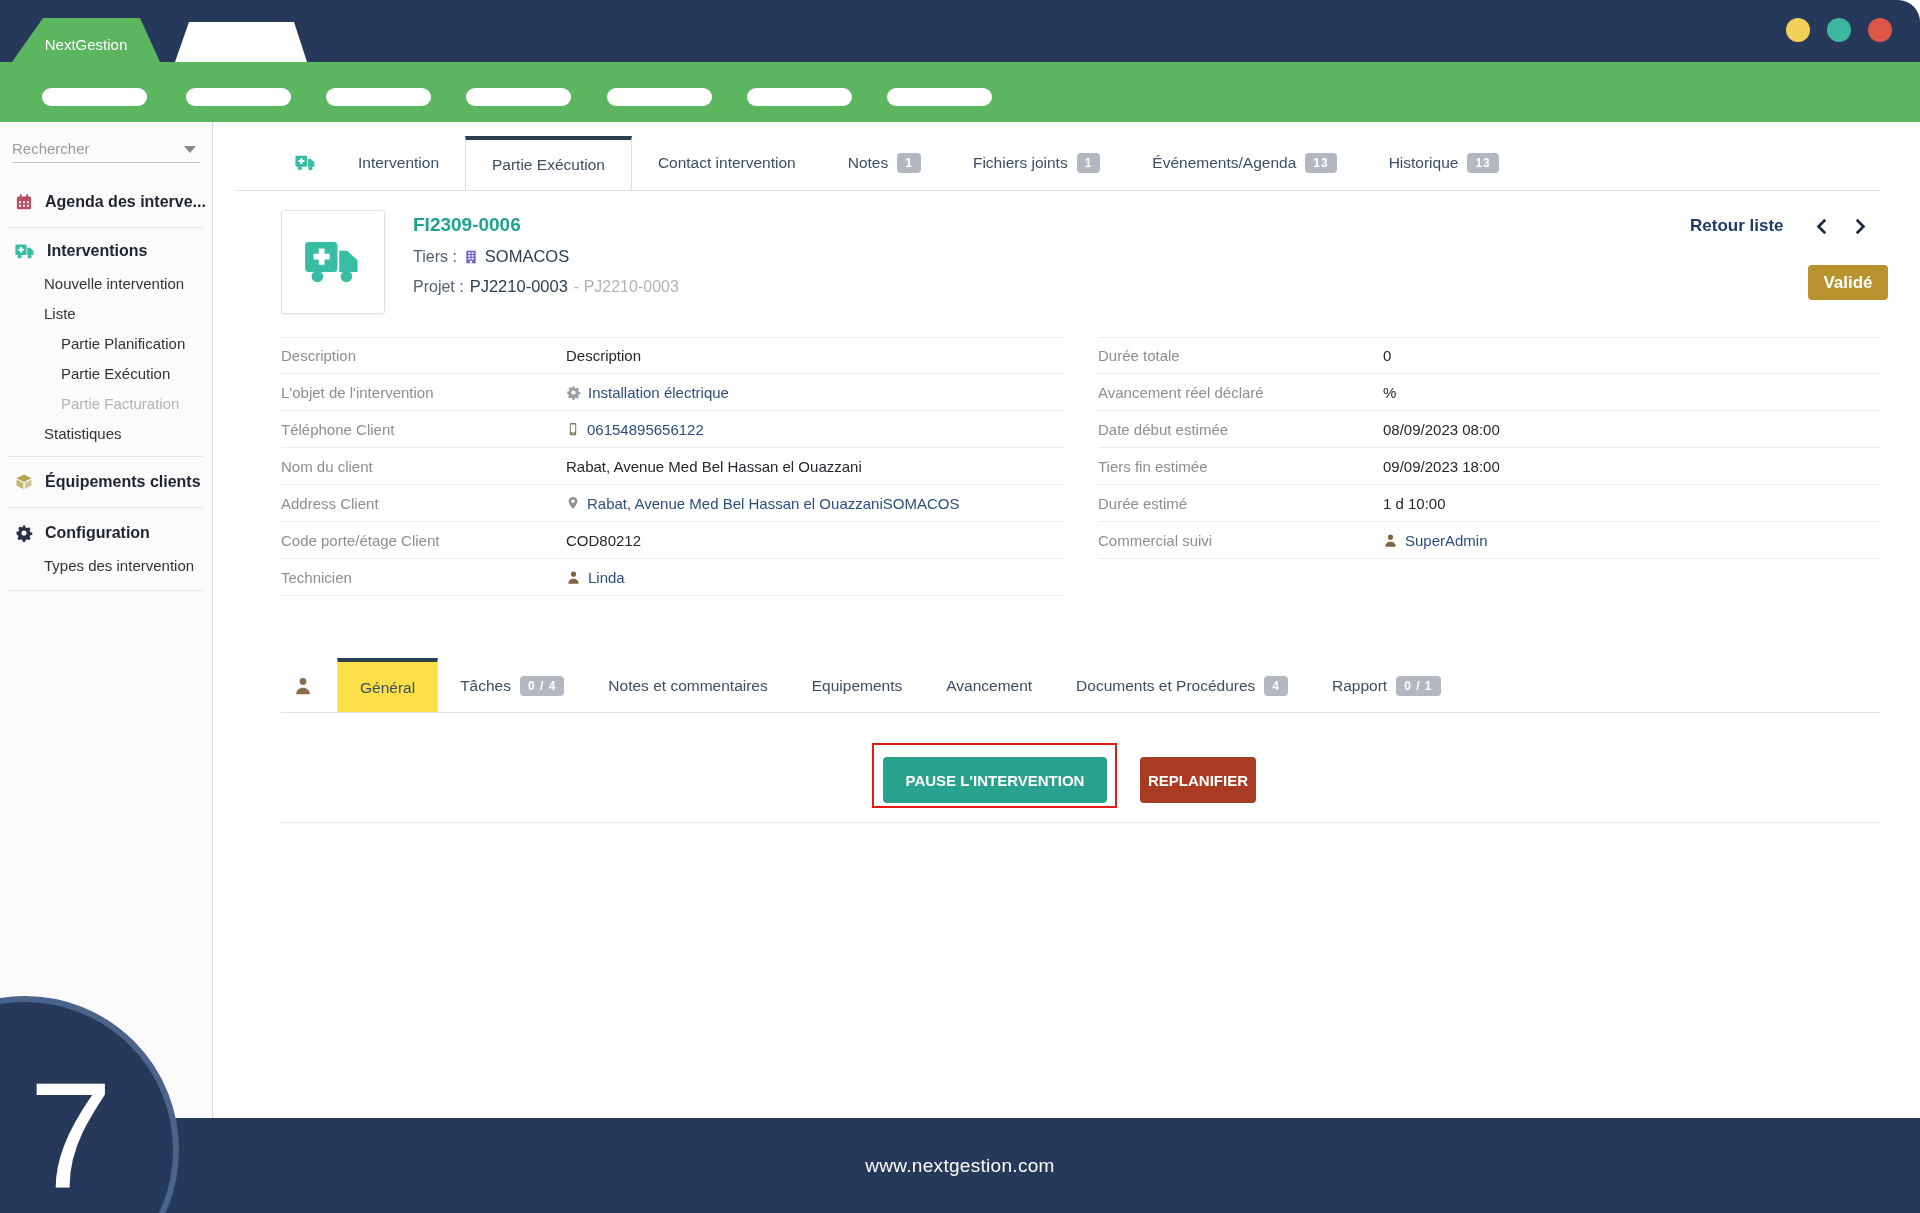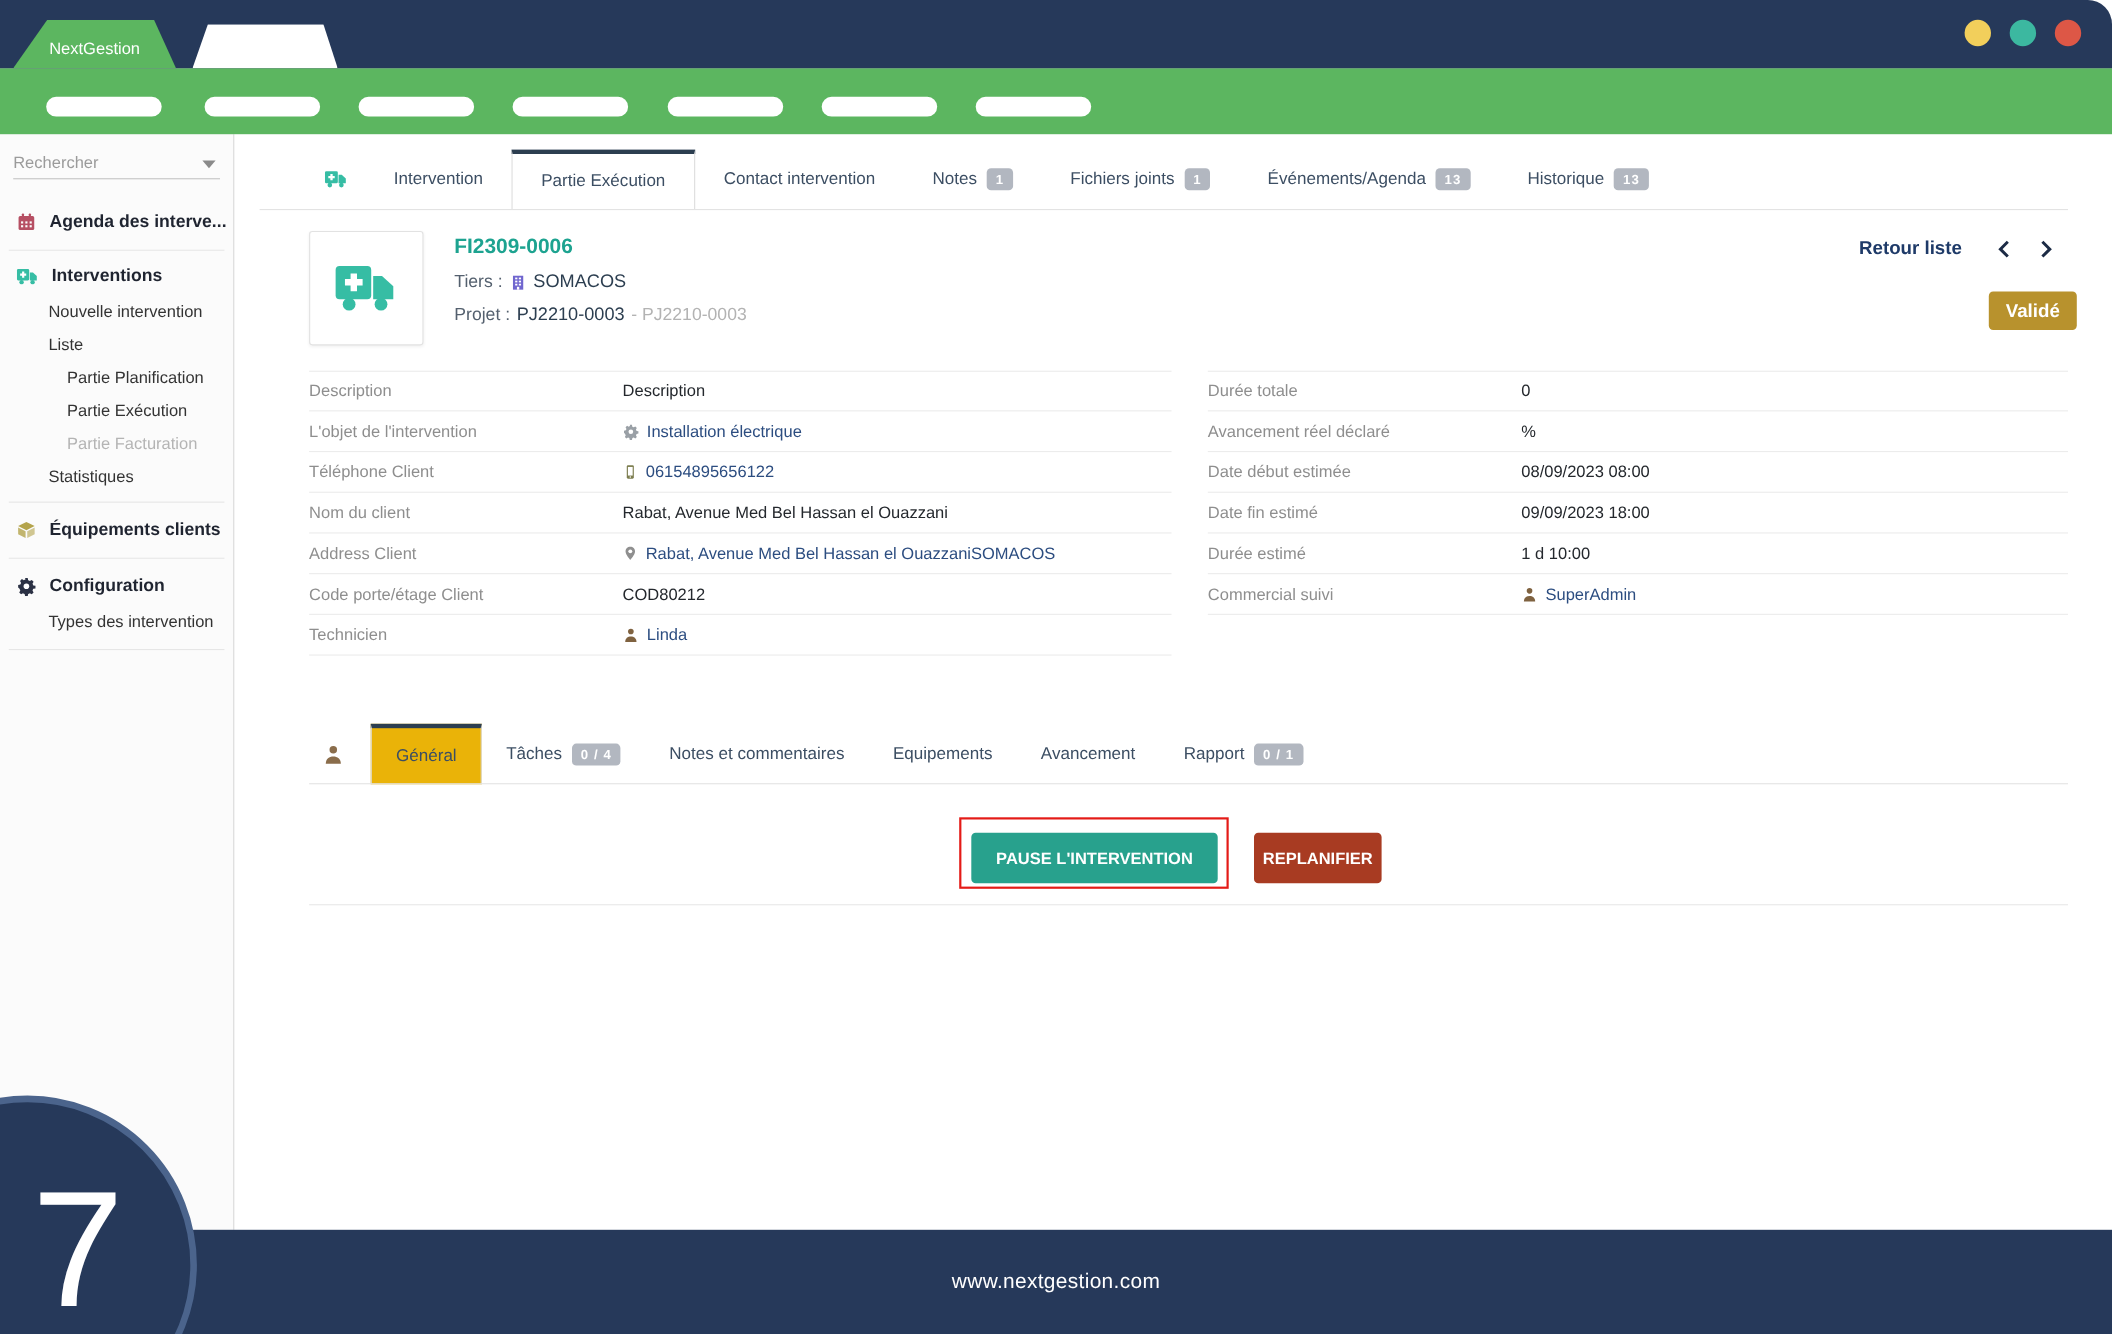--- a/index.html
+++ b/index.html
@@ -87,21 +87,21 @@
   .dl .row:first-child { border-top:1px solid #ececec; }
   .dl .lbl { width:285px; color:#8e8e8e; flex:none; }
   .dl .val { color:#24282d; display:flex; align-items:center; gap:7px; }
   .dl .val.link { color:#2c4d80; }
 
   
   .sub-tabs { position:absolute; left:281px; top:658px; height:55px; display:flex;
               align-items:stretch; font-size:15.5px; color:#3c4e63; }
   .sub-tabs .person { display:flex; align-items:center; margin:0 24px 0 12px; }
   .sub-tabs .tab { display:flex; align-items:center; padding:0 22px; cursor:default; }
-  .sub-tabs .tab.active { background:#eab308; border-top:4px solid #2c3e50;
+  .sub-tabs .tab.active { background:#fde047; border-top:4px solid #2c3e50;
                           border-left:1px solid #ddd; border-right:1px solid #ddd; }
   .subtabs-line { position:absolute; left:281px; top:712px; width:1599px; height:1px;
                   background:#e3e3e3; }
 
   
   .highlight-box { position:absolute; left:872px; top:743px; width:245px; height:65px;
                    border:2px solid #e41b17; }
   .btn { position:absolute; top:757px; height:46px; border:0; border-radius:4px;
          color:#fff; font-weight:bold; font-size:15px; cursor:pointer;
          font-family:"Liberation Sans", sans-serif; }
@@ -392,21 +392,21 @@
   </div>
   <div class="row">
     <span class="lbl">Avancement réel déclaré</span>
     <span class="val">%</span>
   </div>
   <div class="row">
     <span class="lbl">Date début estimée</span>
     <span class="val">08/09/2023 08:00</span>
   </div>
   <div class="row">
-    <span class="lbl">Date fin estimé</span>
+    <span class="lbl">Tiers fin estimée</span>
     <span class="val">09/09/2023 18:00</span>
   </div>
   <div class="row">
     <span class="lbl">Durée estimé</span>
     <span class="val">1 d 10:00</span>
   </div>
   <div class="row">
     <span class="lbl">Commercial suivi</span>
     <span class="val link">
       <svg width="15" height="15" style="color:#7f6240">
@@ -433,20 +433,24 @@
   <div class="tab">
     <span>Notes et commentaires</span>
   </div>
   <div class="tab">
     <span>Equipements</span>
   </div>
   <div class="tab">
     <span>Avancement</span>
   </div>
   <div class="tab">
+    <span>Documents et Procédures</span>
+    <span class="badge">4</span>
+  </div>
+  <div class="tab">
     <span>Rapport</span>
     <span class="badge">0 / 1</span>
   </div>
 </div>
 <div class="subtabs-line"></div>
 
 <div class="highlight-box"></div>
 <button class="btn pause">PAUSE L'INTERVENTION</button>
 <button class="btn replan">REPLANIFIER</button>
 <div class="bottom-line"></div>

